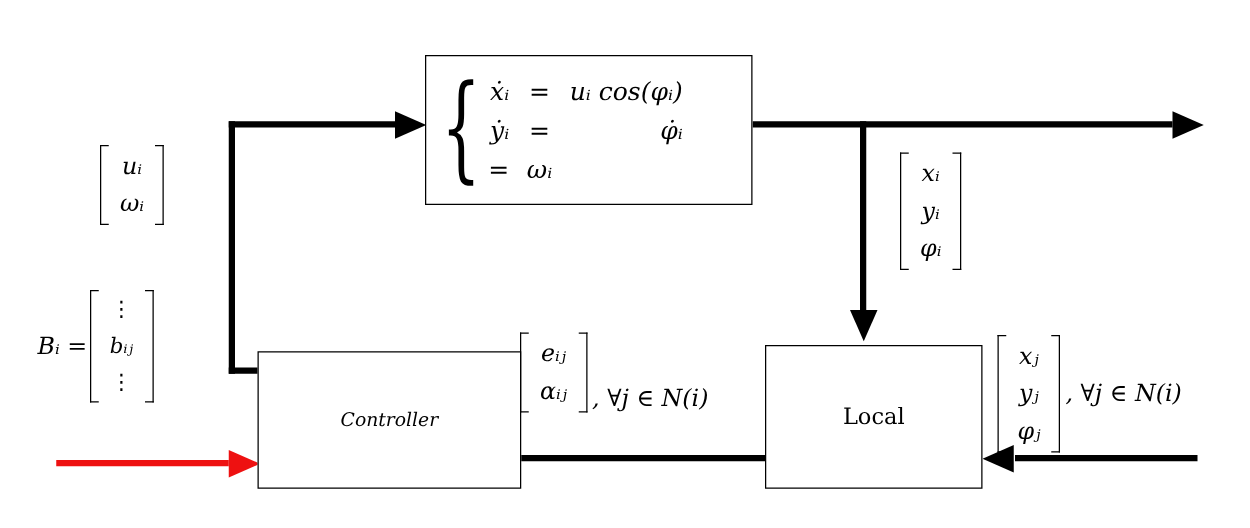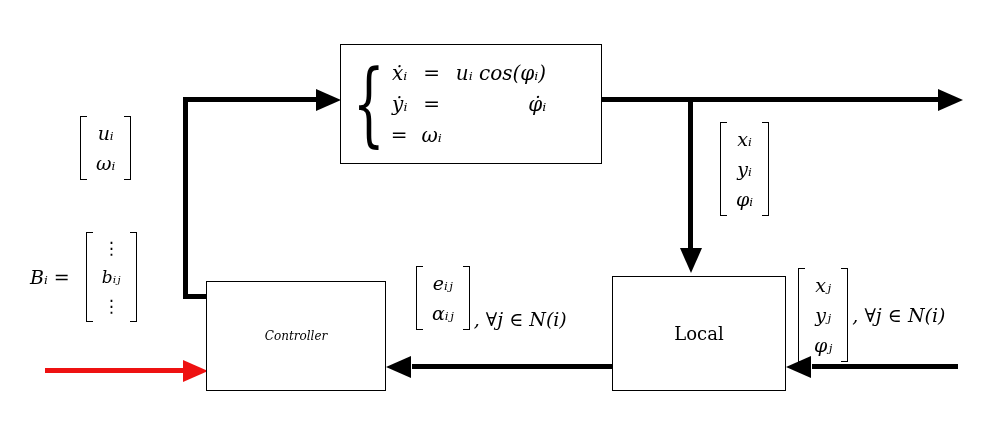--- a/index.html
+++ b/index.html
@@ -45,24 +45,24 @@
     margin-left: 4px;
     font-size: 20px;
     font-style: italic;
     align-items: center;
   }
   .eq-grid .lhs { text-align: right; }
   .eq-grid .rel { text-align: center; font-style: normal; }
   .eq-grid .rhs { text-align: center; }
 
   .controller {
-    left: 206px; top: 281px; width: 180px; height: 110px;
+    left: 206px; top: 281px; width: 211px; height: 110px;
     display: flex; flex-direction: column; justify-content: center; align-items: center;
     gap: 10px;
-    font-size: 12px; font-style: italic;
+    font-size: 15px; font-style: italic;
   }
   .lpi {
     left: 612px; top: 276px; width: 174px; height: 115px;
     display: flex; flex-direction: column; justify-content: center; align-items: center;
     gap: 7px;
     font-size: 18px;
   }
 
   
   .hline, .vline { position: absolute; background: #000; }
@@ -106,21 +106,21 @@
   }
   .vec .br.l { border-left: 1.6px solid #000; }
   .vec .br.r { border-right: 1.6px solid #000; }
   .vec .entries {
     display: flex; flex-direction: column;
     justify-content: center; align-items: center;
     gap: 8px;
     padding: 6px 9px;
   }
   .suffix { margin-left: 4px; white-space: nowrap; }
-  .prefix { margin-right: 16px; white-space: nowrap; }
+  .prefix { margin-right: 2px; white-space: nowrap; }
   .gain .entries { gap: 9px; font-size: 17px; }
 </style>
 </head>
 <body>
 
 <div class="canvas">
 
   <div class="vline" style="left:183px; top:97px; height:202px;"></div>
   <div class="hline" style="left:183px; top:294px; width:24px;"></div>
   <div class="hline" style="left:183px; top:97px; width:133px;"></div>

